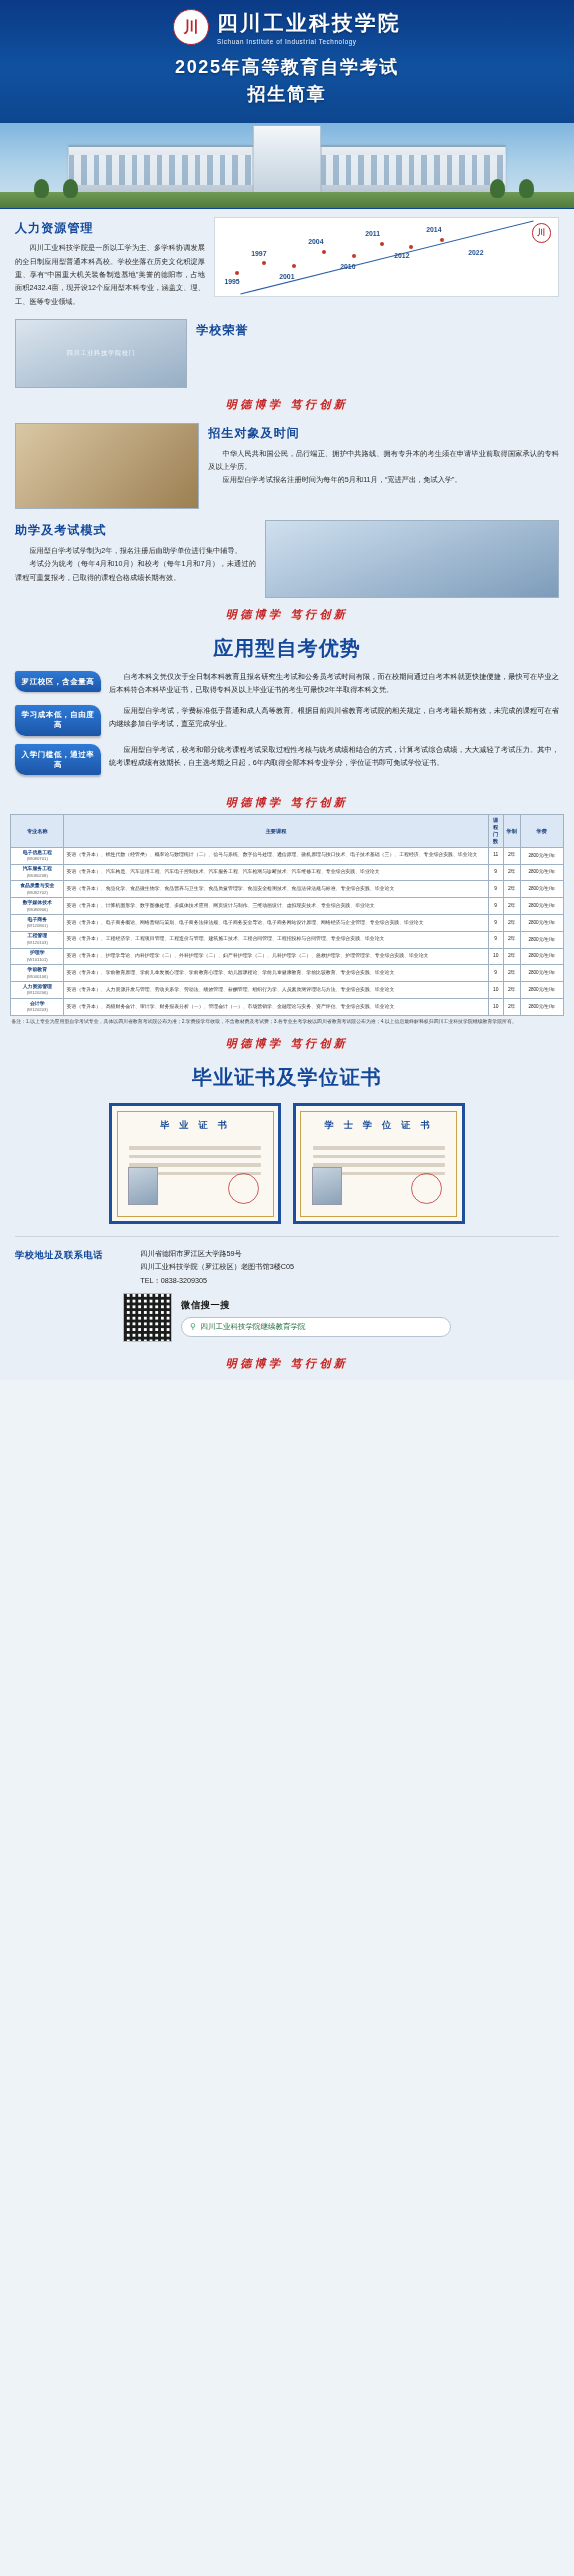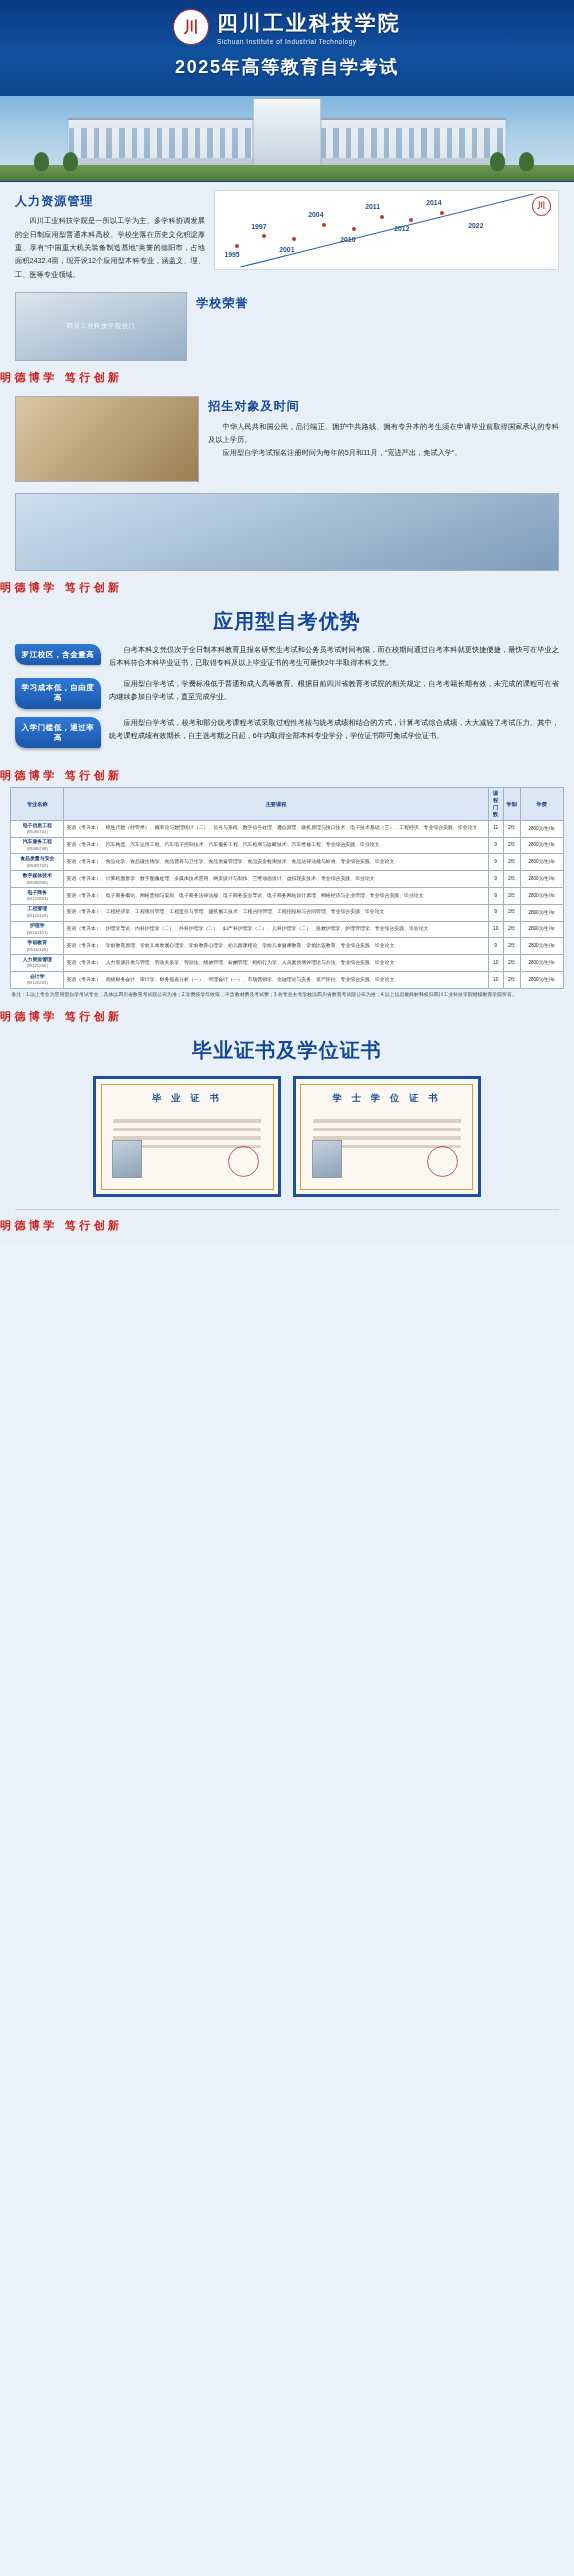--- a/index.html
+++ b/index.html
@@ -123,25 +123,26 @@
     position:absolute; width:4px; height:4px; background:#c0392b; border-radius:50%;
   }
   .tl-logo {
     position:absolute; right:6.9px; top:4.6px; width:19.5px; height:19.5px; border-radius:50%;
     background:#fff; border:1.1px solid #b9262b; color:#b9262b;
     display:flex; align-items:center; justify-content:center; font-size:8px; font-weight:bold;
   }
 
   
   .motto {
-    color:#c0252b;
+    text-align:center; color:#c0252b;
     font-size:11px; font-weight:bold; letter-spacing:3.4px;
     font-family:"DejaVu Serif", serif;
     padding:5.7px 0 2.3px 0;
     text-shadow:0 0.6px 0 #ffd9c7;
+    font-style:italic;
   }
 
   
   .adv-wrap { padding:1.1px 15px 5.7px 15px; }
   .adv-row { display:flex; align-items:flex-start; gap:8px; margin-bottom:8px; }
   .adv-badge {
     flex:0 0 86px;
     background:linear-gradient(180deg,#2f7ad6,#1b56a8);
     color:#fff; font-size:7.5px; font-weight:bold; letter-spacing:0.6px;
     text-align:center; padding:5.7px 3.4px; border-radius:2.3px 10.3px 2.3px 10.3px;
@@ -167,21 +168,21 @@
   td.courses { text-align:left; color:#333; }
   td.num, td.yrs, td.fee { text-align:center; white-space:nowrap; }
   td.num { width:15px; }
   td.yrs { width:17px; }
   td.fee { width:43px; font-size:4.6px; }
   .table-note { font-size:4.9px; color:#444; line-height:1.6; padding:2.3px 1.1px 0 1.1px; }
 
   
   .certs { display:flex; gap:11.5px; justify-content:center; padding:4.6px 15px 8px 15px; }
   .cert {
-    width:188px; height:121px; background:#fbf8f1;
+    width:172px; height:121px; background:#fbf8f1;
     border:3.4px solid #1d4f9c; position:relative;
   }
   .cert .inner { position:absolute; inset:4.6px; border:1.1px solid #c9a24a; }
   .cert .ct { position:absolute; top:12.6px; left:0; right:0; text-align:center;
     font-size:9.2px; font-weight:bold; color:#1b4b94; letter-spacing:3.4px;
     font-family:"DejaVu Serif", serif; }
   .cert .lines { position:absolute; top:40px; left:17px; right:17px; }
   .cert .lines div { height:3.4px; background:#d9d2c4; margin-bottom:5.2px; border-radius:1.1px; }
   .cert .seal {
     position:absolute; right:19.5px; bottom:17px; width:31px; height:31px; border-radius:50%;
@@ -228,20 +229,21 @@
   <div class="header">
     <div class="logo-row">
       <div class="crest">川</div>
       <div class="school-names">
         <div class="school-cn">四川工业科技学院</div>
         <div class="school-en">Sichuan Institute of Industrial Technology</div>
       </div>
     </div>
     <div class="main-title">
       <div>2025年高等教育自学考试</div>
+      <div>招生简章</div>
     </div>
   </div>
 
   <div class="hero">
     <div class="sky"></div>
     <div class="bldg"></div>
     <div class="tower"></div>
     <div class="ground"></div>
     <div class="tree" style="left:34px;"></div>
     <div class="tree" style="left:63px;"></div>
@@ -304,20 +306,25 @@
       <div class="col-txt">
         <div class="sec-title">招生对象及时间</div>
         <div class="body-text">中华人民共和国公民，品行端正、拥护中共路线、拥有专升本的考生须在申请毕业前取得国家承认的专科及以上学历。</div>
         <div class="body-text">应用型自学考试报名注册时间为每年的5月和11月，“宽进严出，免试入学”。</div>
       </div>
     </div>
   </div>
 
   <div class="section">
     <div class="two-col">
+      <div class="col-txt" style="flex:0 0 241px;">
+        <div class="sec-title">助学及考试模式</div>
+        <div class="body-text">应用型自学考试学制为2年，报名注册后由助学单位进行集中辅导。</div>
+        <div class="body-text">考试分为统考（每年4月和10月）和校考（每年1月和7月），未通过的课程可重复报考，已取得的课程合格成绩长期有效。</div>
+      </div>
       <div class="col-img" style="flex:1;">
         <div class="photo bld" style="width:100%;height:78px;"></div>
       </div>
     </div>
   </div>
 
   <div class="motto">明德博学 笃行创新</div>
 
   <div class="section">
     <div class="sec-title center">应用型自考优势</div>
@@ -484,17 +491,37 @@
           <div></div>
           <div></div>
         </div>
       <div class="photo-sq"></div>
       <div class="seal"></div>
     </div>
   </div>
 
   <div class="divider"></div>
 
+  <div class="footer">
+    <div class="foot-row">
+      <div class="foot-label">学校地址及联系电话</div>
+      <div class="foot-info">
+        <div>四川省德阳市罗江区大学路59号</div>
+        <div>四川工业科技学院（罗江校区）老图书馆3楼C05</div>
+        <div>TEL：0838-3209305</div>
+      </div>
+    </div>
+    <div class="qr-row">
+      <div class="qr"></div>
+      <div class="wechat-box">
+        <div class="wechat-title">微信搜一搜</div>
+        <div class="wechat-search">
+          <span class="mg">⚲</span>
+          <span>四川工业科技学院继续教育学院</span>
+        </div>
+      </div>
+    </div>
+  </div>
 
   <div class="motto footer-motto">明德博学 笃行创新</div>
 
 </div>
 
 
 </body></html>

